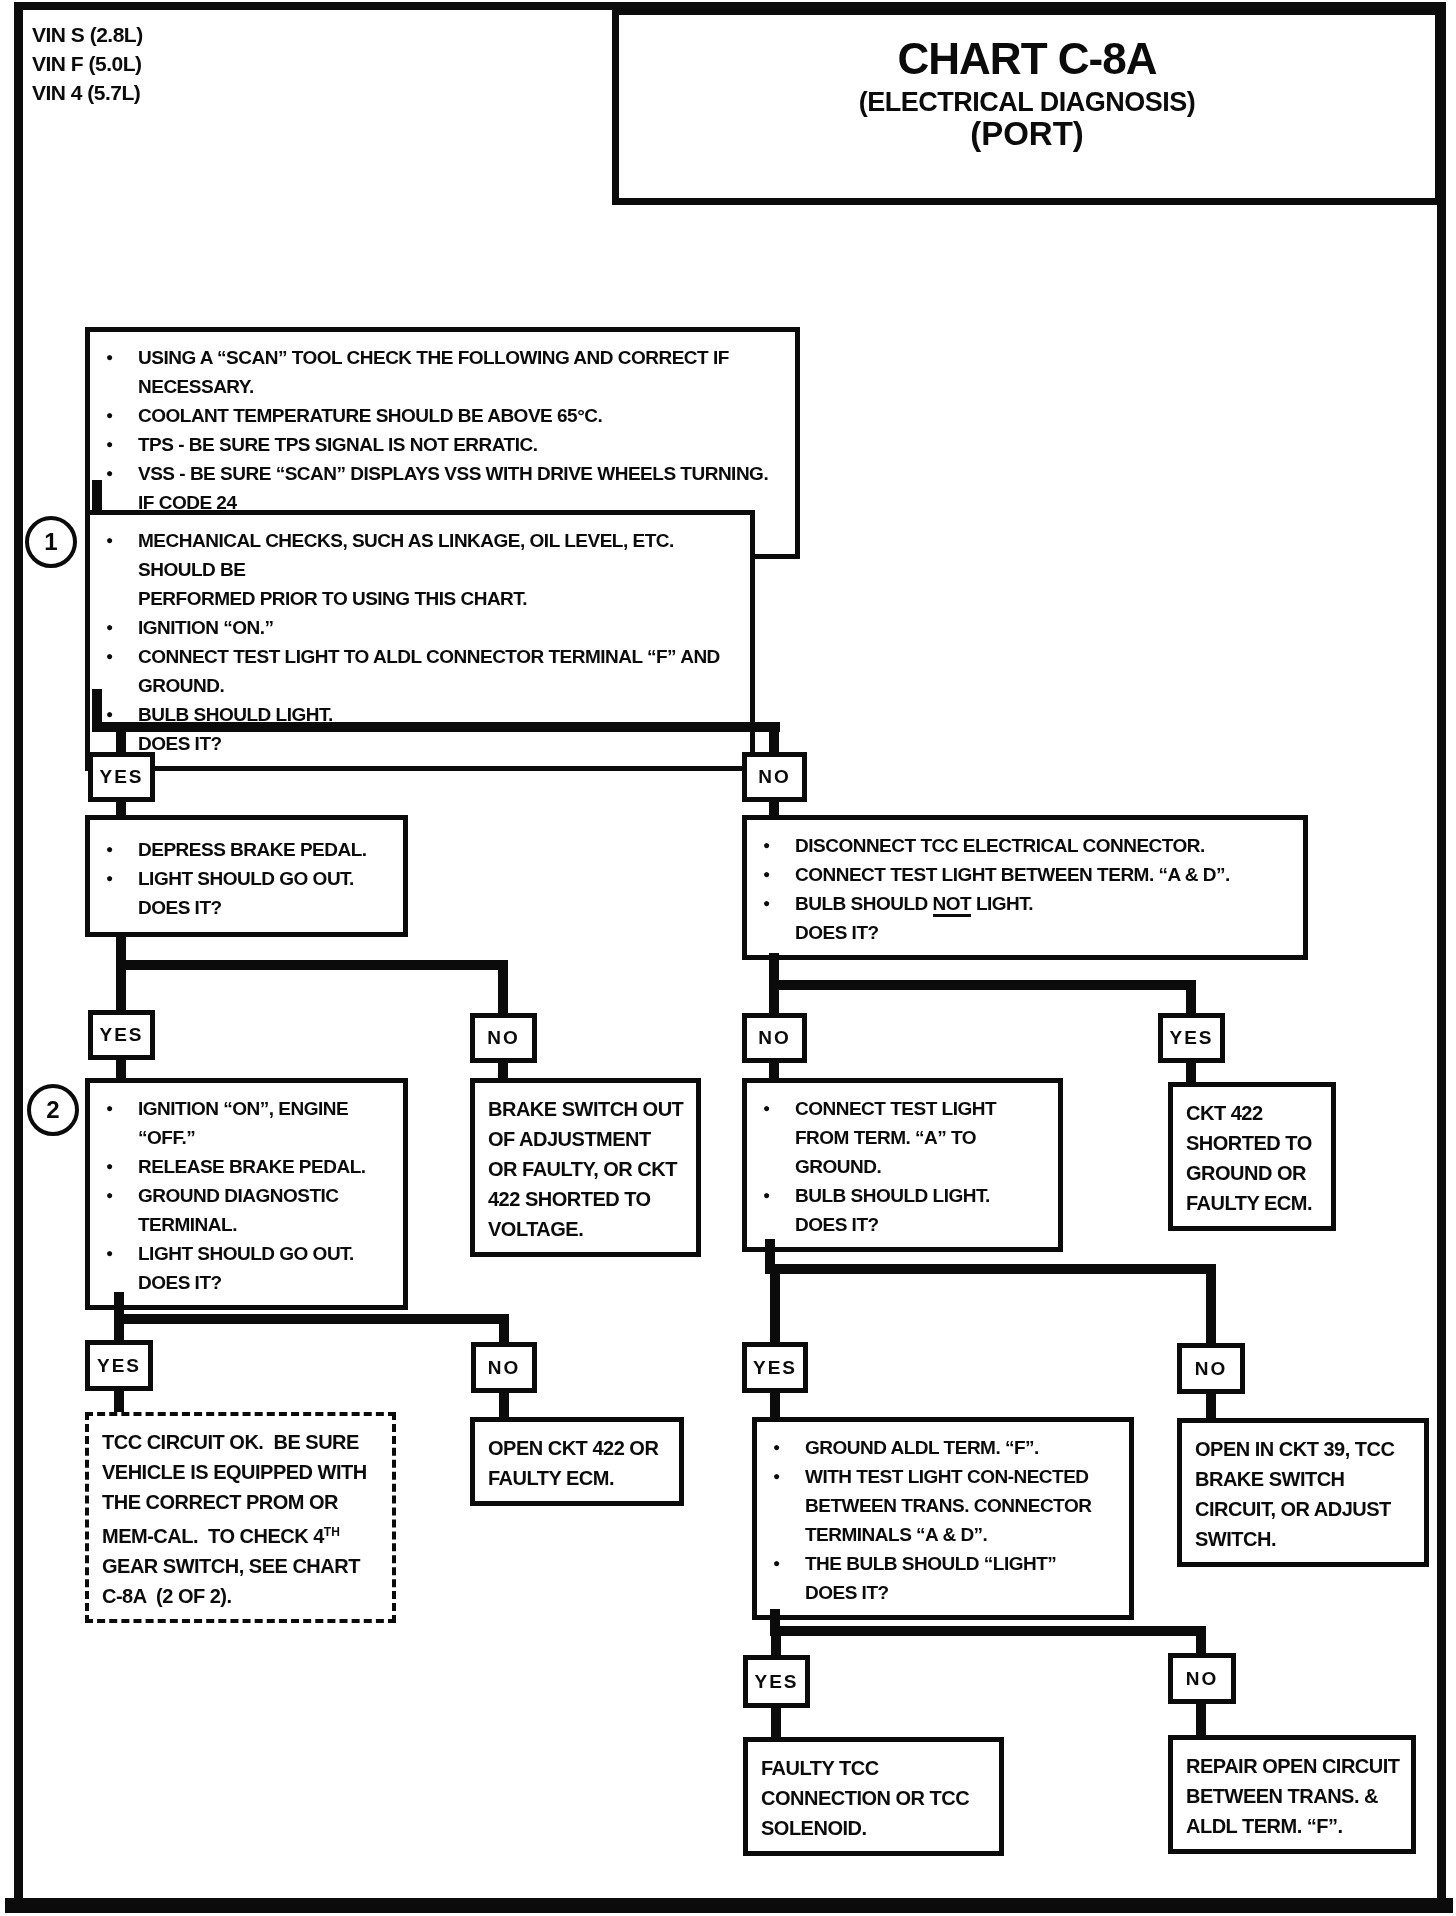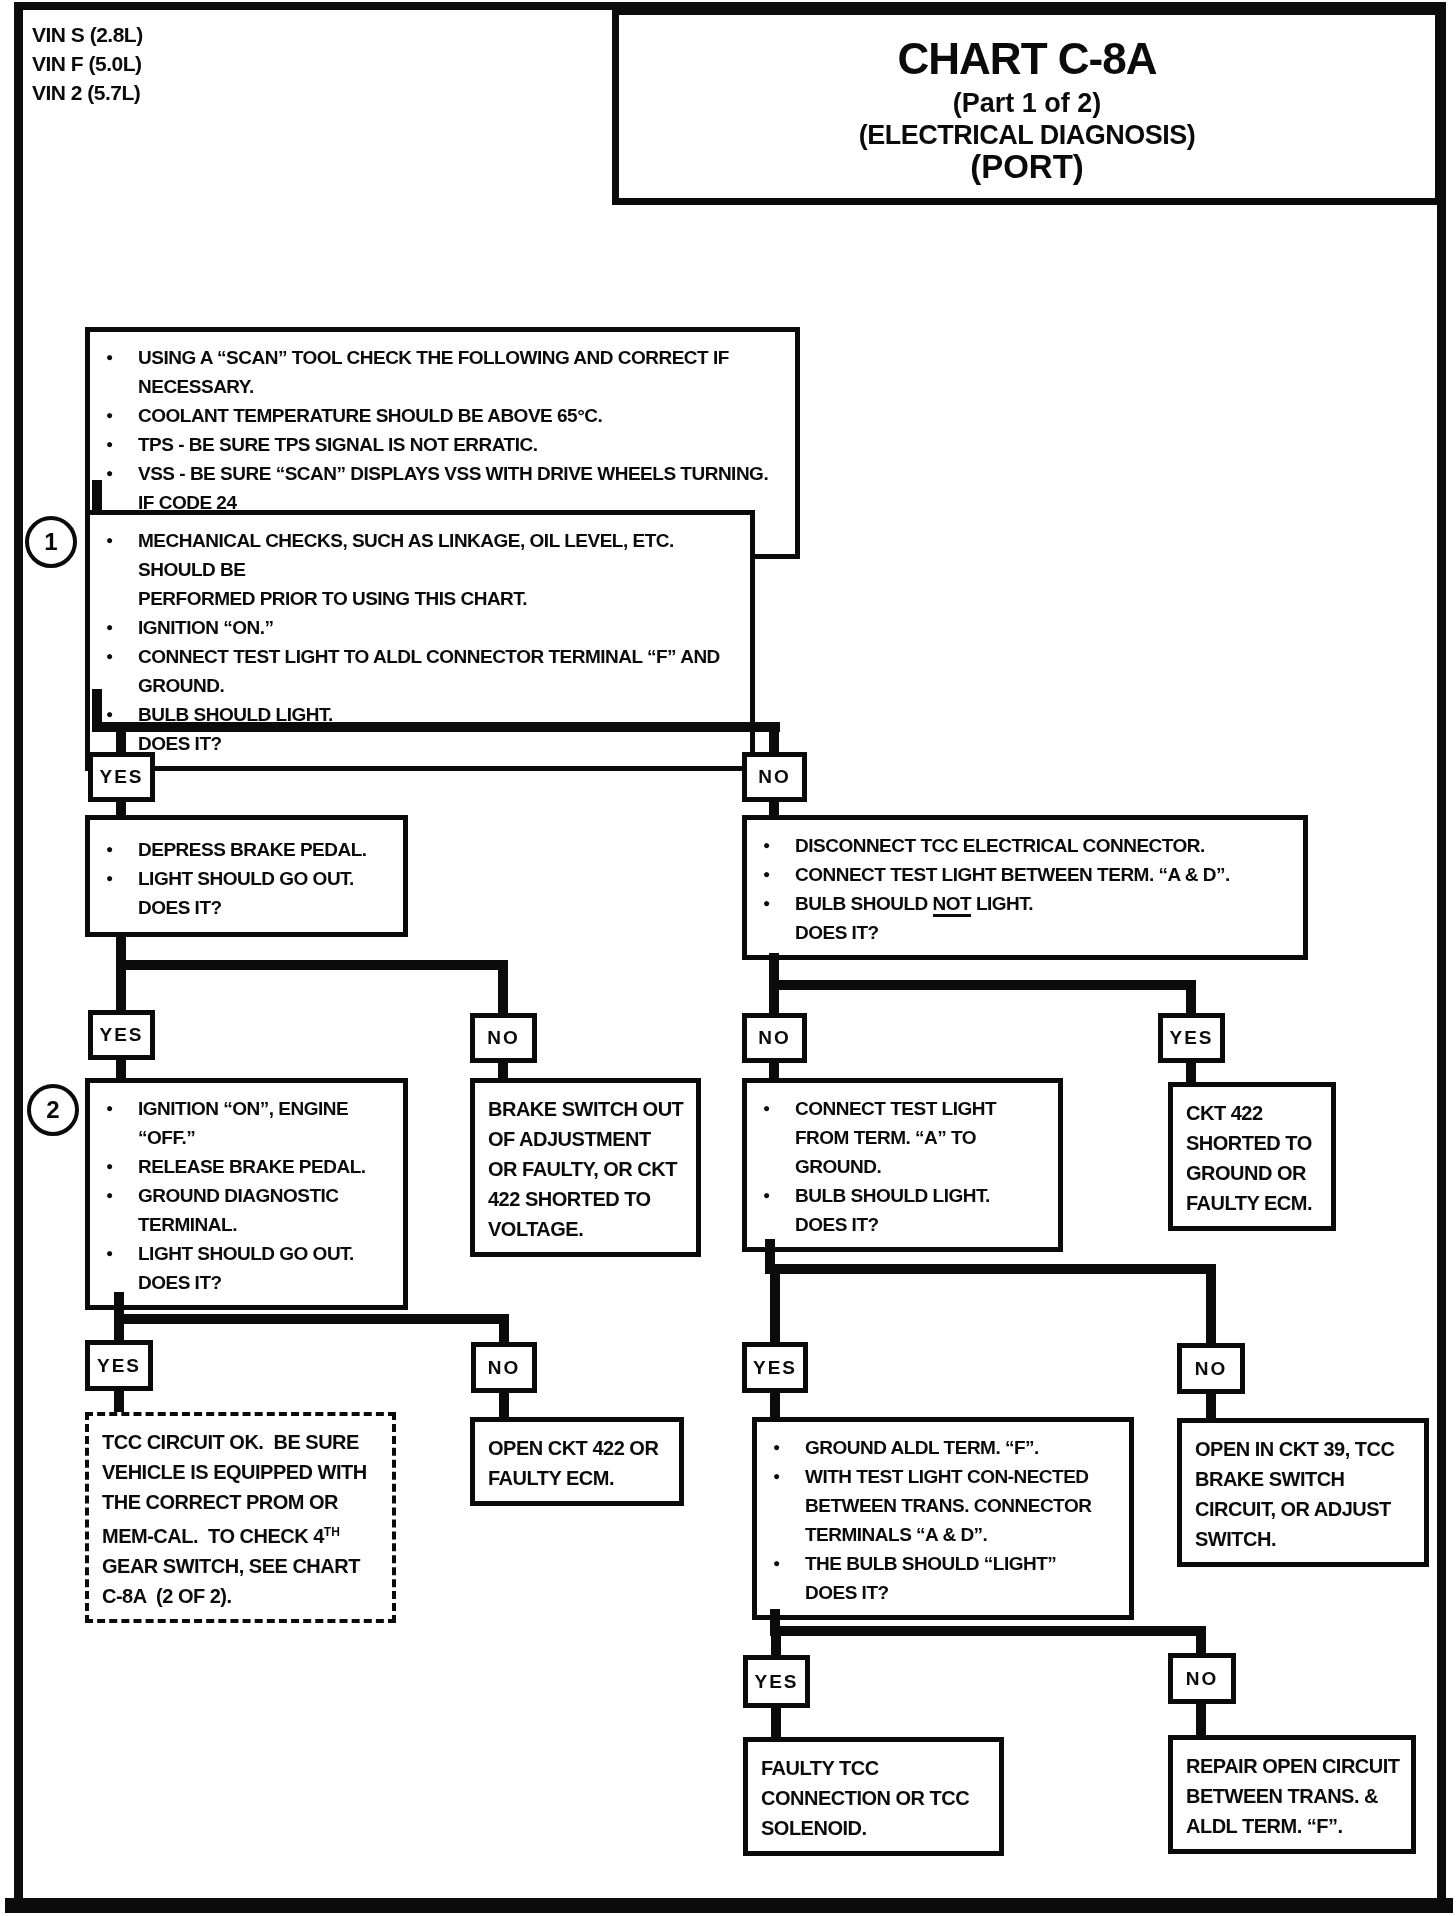--- a/index.html
+++ b/index.html
@@ -39,26 +39,25 @@
 <div class="page">
 
   <div class="ln" style="left:18px;top:2px;width:1424px;height:8px;"></div>
   <div class="ln" style="left:14px;top:2px;width:9px;height:1905px;"></div>
   <div class="ln" style="left:1437px;top:2px;width:9px;height:1905px;"></div>
   <div class="ln" style="left:5px;top:1898px;width:1448px;height:15px;"></div>
 
   <div class="abs vin" style="left:32px;top:20px;">
     <div>VIN S (2.8L)</div>
     <div>VIN F (5.0L)</div>
-    <div>VIN 2 (5.7L)</div>
+    <div>VIN 4 (5.7L)</div>
   </div>
 
   <div class="titlebox" style="left:612px;top:8px;width:830px;height:197px;">
     <div class="t1">CHART C-8A</div>
-    <div class="t2">(Part  1 of 2)</div>
     <div class="t4">(ELECTRICAL DIAGNOSIS)</div>
     <div class="t5">(PORT)</div>
   </div>
 
   <div class="box flow pad" style="left:85px;top:327px;width:715px;min-height:155px;">
     <div class="li">
         <span class="bu">●</span>
         <span class="bt">USING A “SCAN” TOOL CHECK THE FOLLOWING AND CORRECT IF NECESSARY.</span>
       </div>
     <div class="li">

